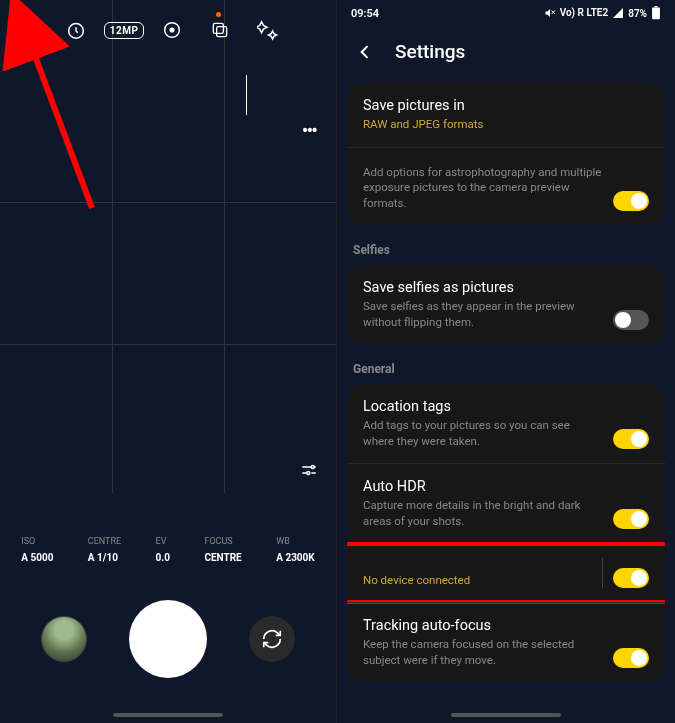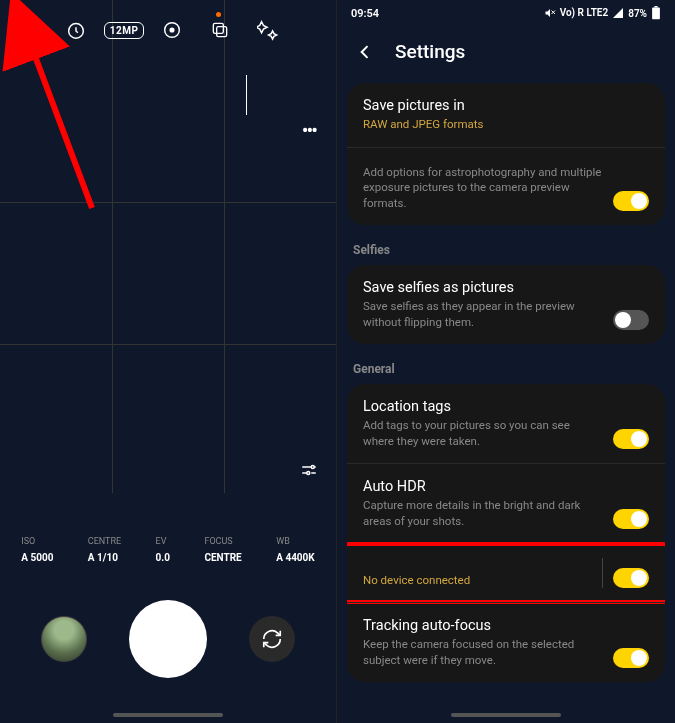--- a/index.html
+++ b/index.html
@@ -129,21 +129,21 @@
       <div class="param">
           <div>EV</div>
           <div class="val">0.0</div>
         </div>
       <div class="param">
           <div>FOCUS</div>
           <div class="val">CENTRE</div>
         </div>
       <div class="param">
           <div>WB</div>
-          <div class="val">A 4400K</div>
+          <div class="val">A 2300K</div>
         </div>
     </div>
 
     <div class="shutter-row">
       <div class="thumb"></div>
       <div class="shutter"></div>
       <div class="switch-cam">
         <svg width="22" height="22" viewBox="0 0 24 24" fill="none" stroke="#fff" stroke-width="1.8">
             <path d="M3 12a9 9 0 0 1 15-6.7L21 8M21 12a9 9 0 0 1-15 6.7L3 16"></path>
             <path d="M21 3v5h-5M3 21v-5h5"></path>

